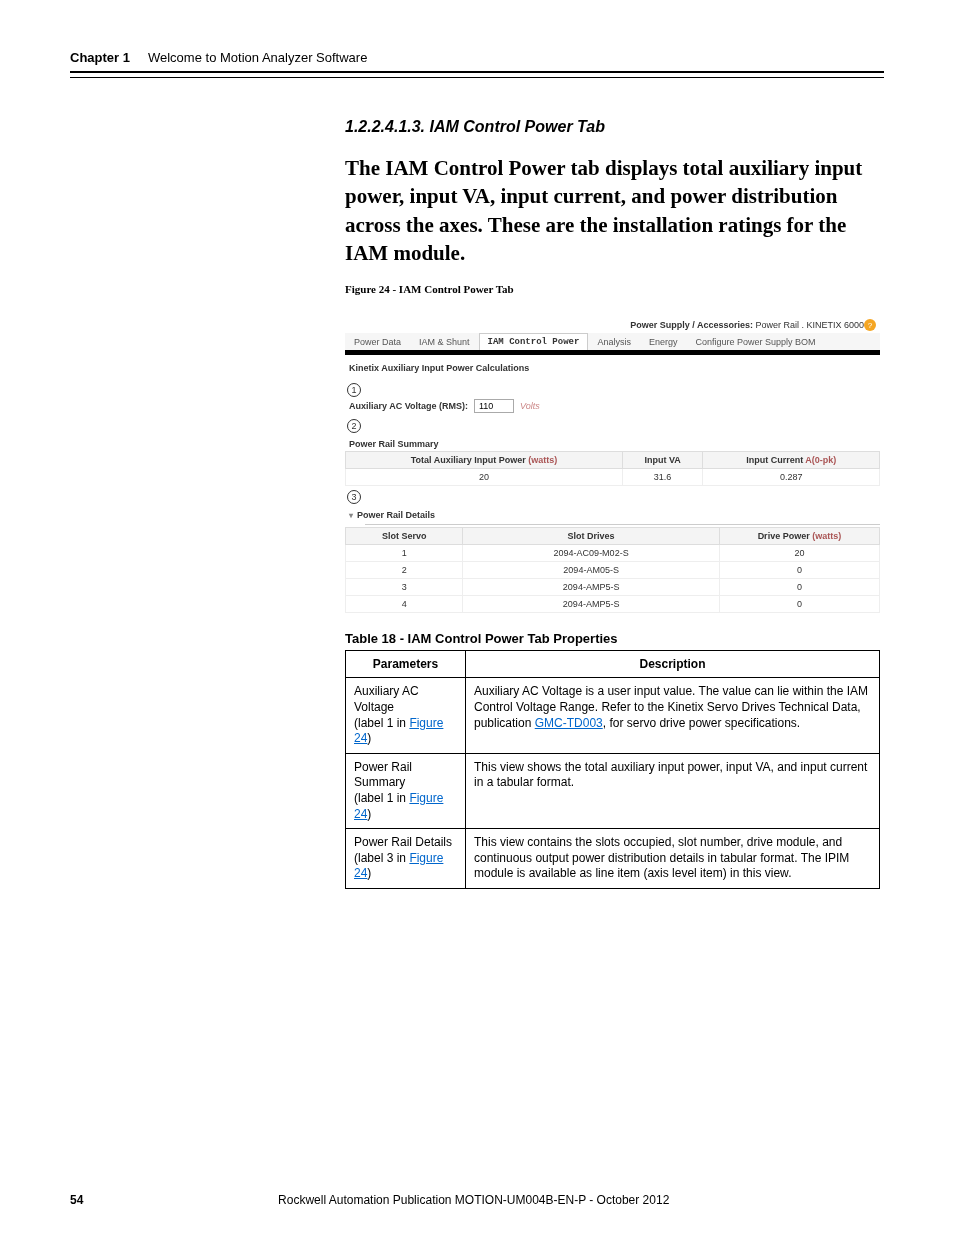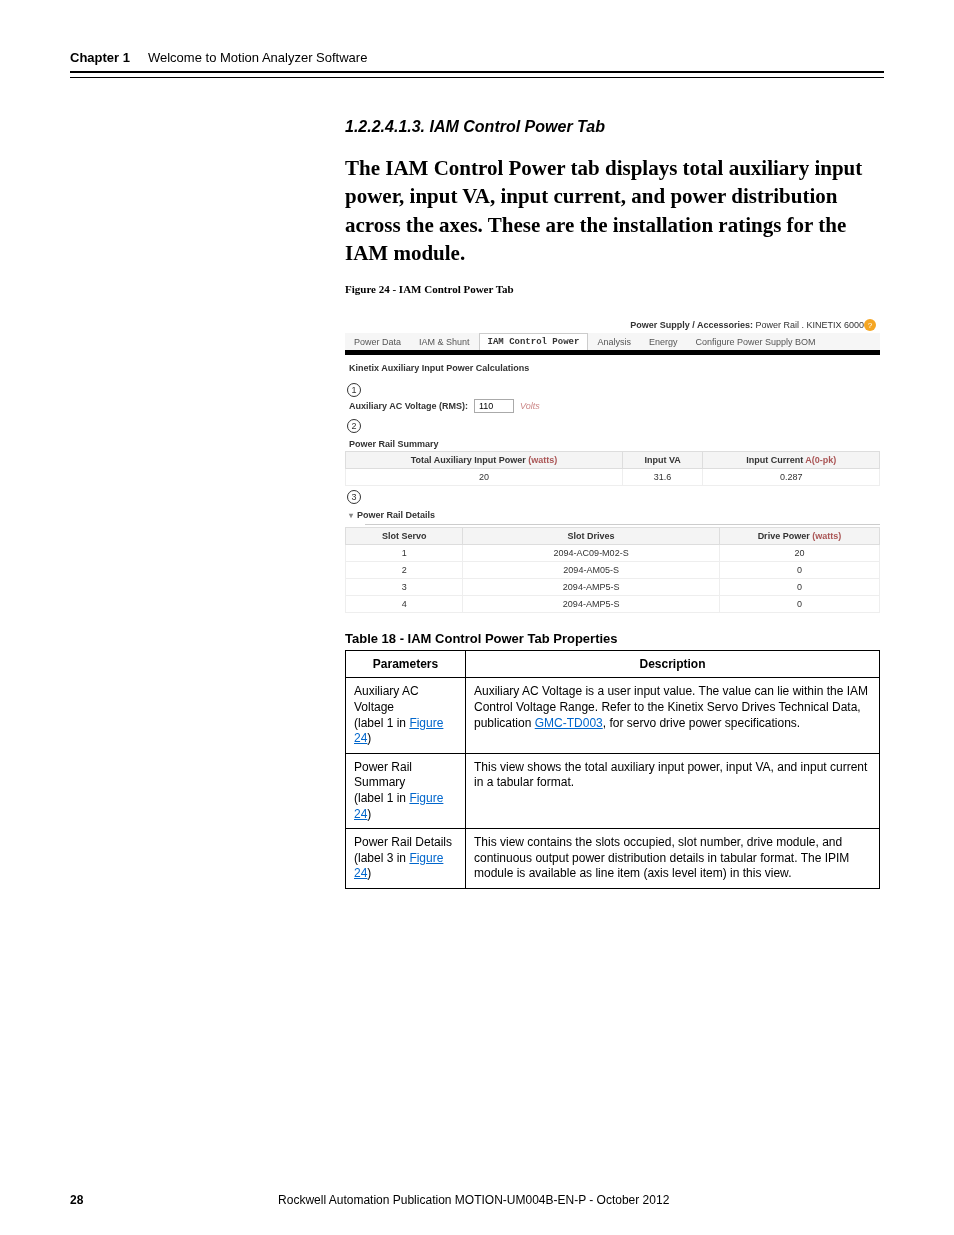--- a/index.html
+++ b/index.html
@@ -178,16 +178,16 @@
         <td>
           <span>This view contains the slots occupied, slot number, drive module, and continuous output power distribution details in tabular format. The IPIM module is available as line item (axis level item) in this view.</span>
         </td>
       </tr>
     </tbody>
       </table>
   </div>
 </div>
 
 <div class="footer">
-  <span class="pageno">28</span>
+  <span class="pageno">54</span>
   <span>Rockwell Automation Publication MOTION-UM004B-EN-P - October 2012</span>
   <span style="width:20px;"></span>
 </div>
 
 </body></html>

